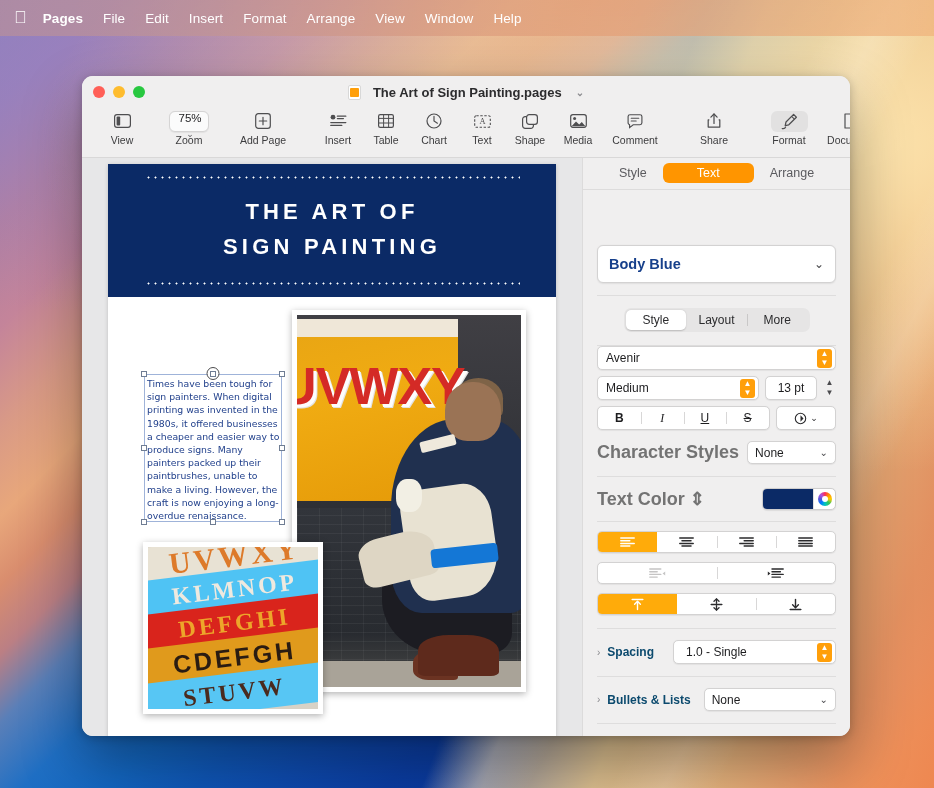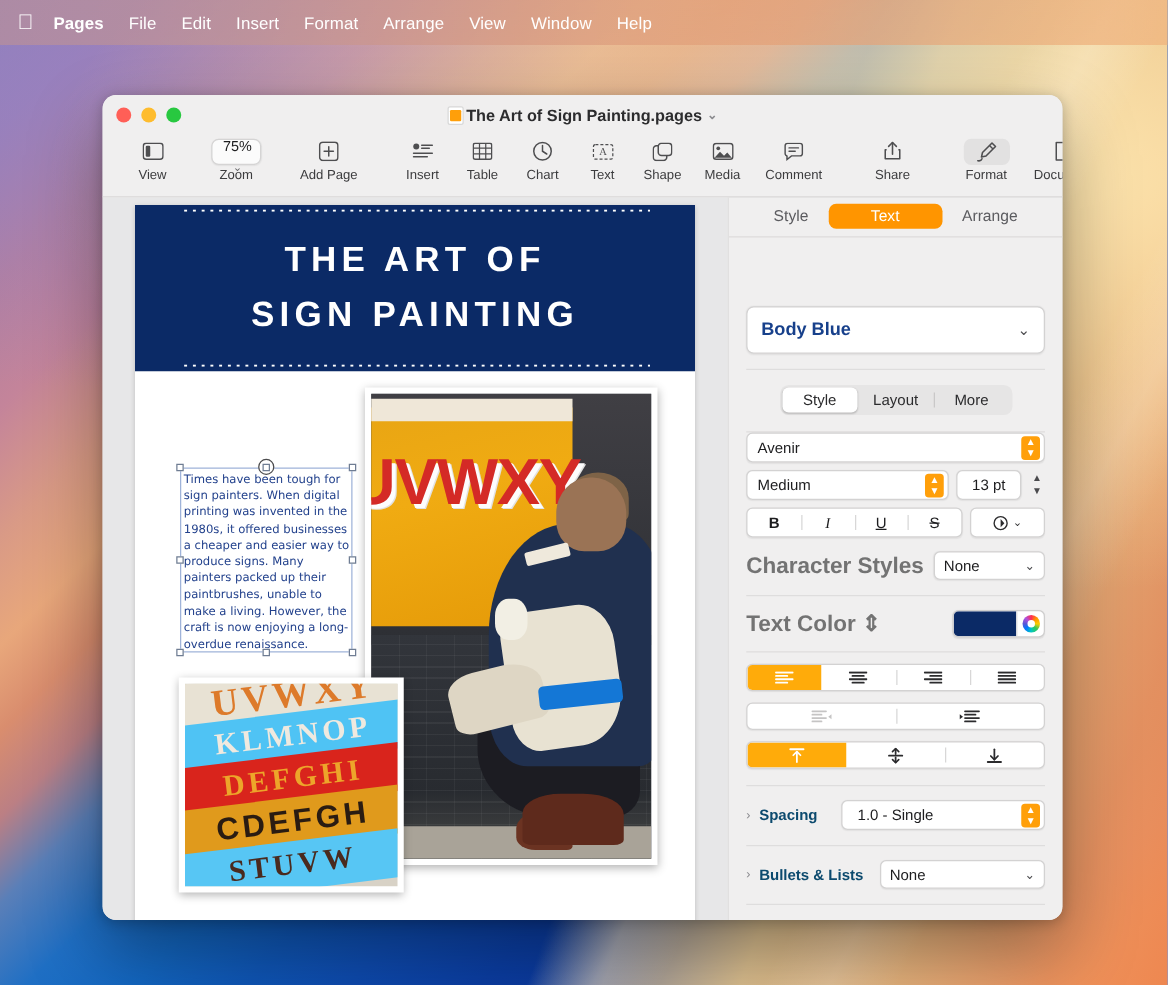--- a/index.html
+++ b/index.html
@@ -98,21 +98,21 @@
     position: relative; height: 32px; width: 100%;
     background: #f0efef;
     display: flex; align-items: center; justify-content: center;
   }
   #traffic { position: absolute; left: 11px; top: 10px; display: flex; gap: 8px; }
   #traffic .dot { width: 12px; height: 12px; border-radius: 50%; }
   .dot.red { background: #ff5f57; }
   .dot.yellow { background: #febc2e; }
   .dot.green { background: #28c840; }
   #doc-title {
-    display: flex; align-items: center; gap: 2px;
+    display: flex; align-items: center; gap: 12px;
     font-size: 13px; font-weight: bold; color: #2c2c2e;
   }
   #doc-icon {
     width: 13px; height: 15px; border-radius: 2px;
     background: #fff; border: 1px solid #d8d8d8;
     position: relative; overflow: hidden;
   }
   #doc-icon::after {
     content: ""; position: absolute; left: 1.5px; top: 2.5px;
     width: 9px; height: 9px; background: #ff9f0a; border-radius: 1px;
@@ -177,21 +177,21 @@
     display: flex; flex-direction: column; align-items: center; justify-content: center;
   }
   .dotrule {
     width: 375px; height: 3px;
     background-image: radial-gradient(circle, #fff 0.9px, transparent 1.1px);
     background-size: 7px 3px;
     background-repeat: repeat-x;
   }
   #banner-title {
     color: #fff; text-align: center;
-    font-size: 28px; font-weight: bold;
+    font-size: 22px; font-weight: bold;
     letter-spacing: 4.2px; line-height: 1.55;
     margin: 16px 0 18px;
   }
 
   
   #textbox {
     position: absolute; left: 36px; top: 210px;
     width: 138px; height: 148px;
   }
   #textbox .tb-frame {

